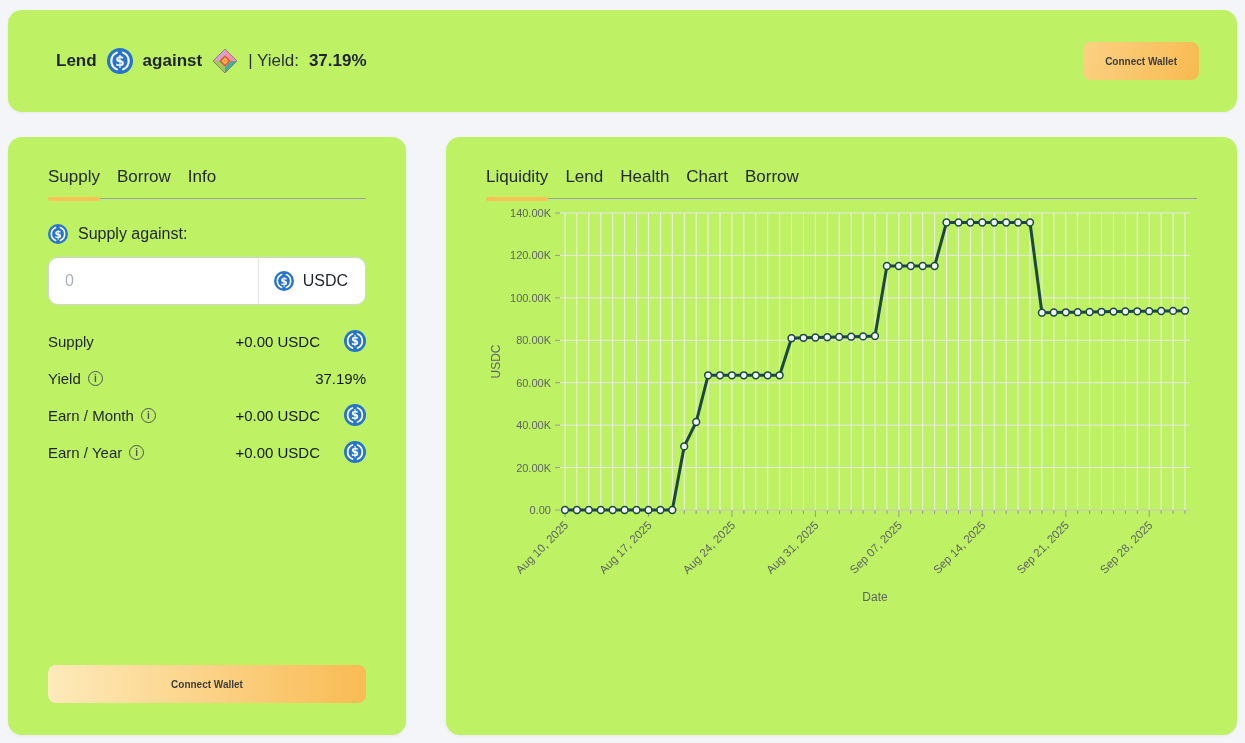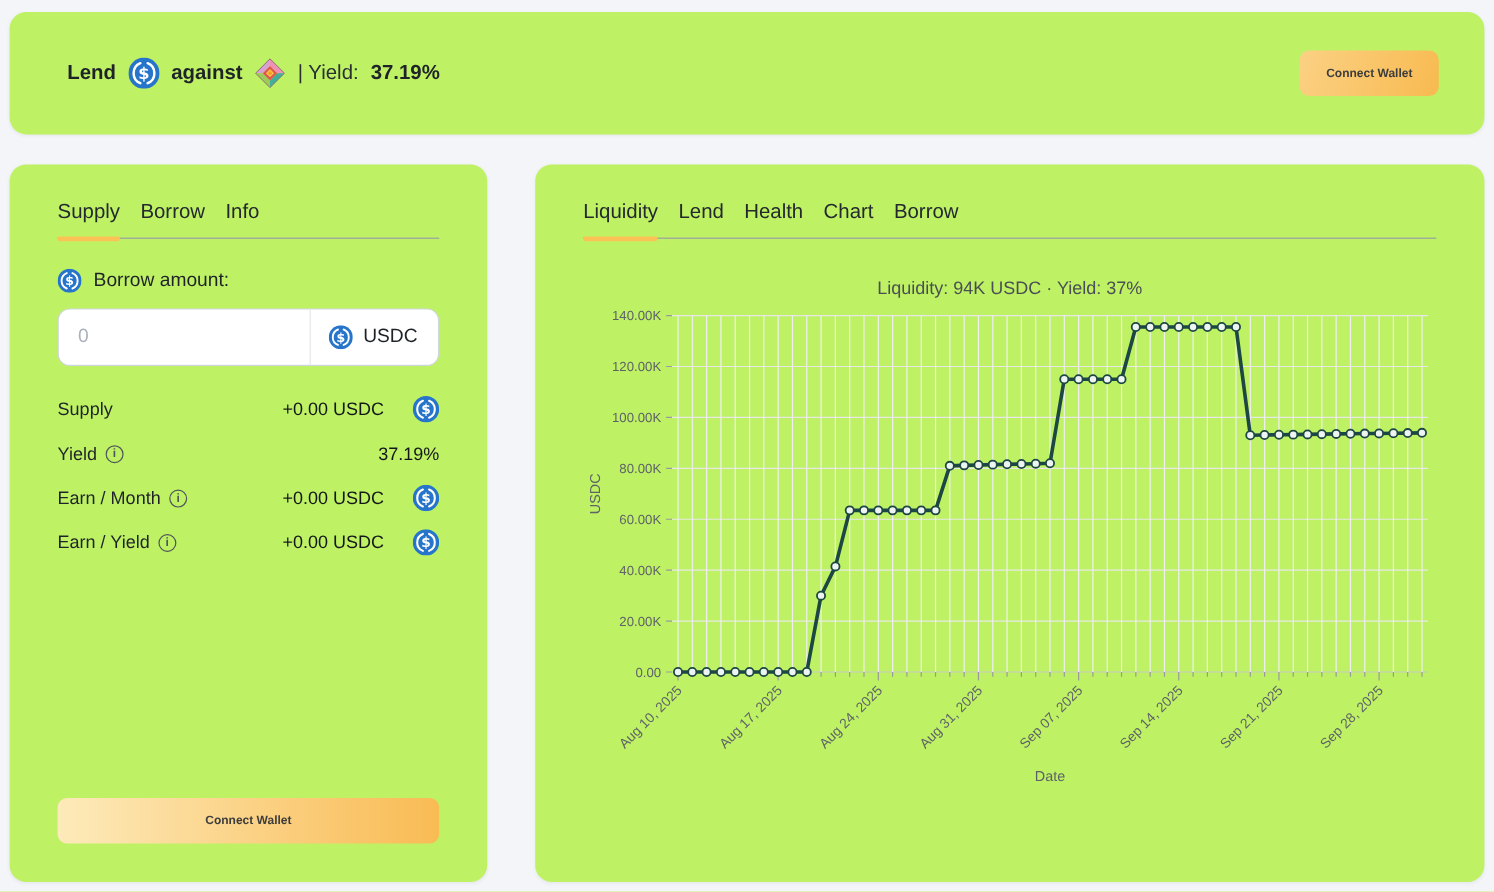--- a/index.html
+++ b/index.html
@@ -117,21 +117,21 @@
       <div class="tab">Info</div>
     </div>
 
   <div class="supply-amount-row">
     <span class="icon-20"><svg viewBox="0 0 24 24" width="20" height="20">
     <circle cx="12" cy="12" r="12" fill="#2775CA"></circle>
     <path d="M9.2 4.3 a8.3 8.3 0 0 0 0 15.4" stroke="#fff" stroke-width="1.9" fill="none" stroke-linecap="round"></path>
     <path d="M14.8 4.3 a8.3 8.3 0 0 1 0 15.4" stroke="#fff" stroke-width="1.9" fill="none" stroke-linecap="round"></path>
     <text x="12" y="16.4" text-anchor="middle" font-size="12.5" font-weight="bold" fill="#fff" font-family="DejaVu Sans, sans-serif">$</text>
         </svg></span>
-    <span>Borrow amount:</span>
+    <span>Supply against:</span>
   </div>
 
   <div class="input-group">
     <input type="text" placeholder="0" style="">
     <div class="currency-chip">
       <span class="icon-20"><svg viewBox="0 0 24 24" width="20" height="20">
     <circle cx="12" cy="12" r="12" fill="#2775CA"></circle>
     <path d="M9.2 4.3 a8.3 8.3 0 0 0 0 15.4" stroke="#fff" stroke-width="1.9" fill="none" stroke-linecap="round"></path>
     <path d="M14.8 4.3 a8.3 8.3 0 0 1 0 15.4" stroke="#fff" stroke-width="1.9" fill="none" stroke-linecap="round"></path>
     <text x="12" y="16.4" text-anchor="middle" font-size="12.5" font-weight="bold" fill="#fff" font-family="DejaVu Sans, sans-serif">$</text>
@@ -174,21 +174,21 @@
           <span class="icon-22"><svg viewBox="0 0 24 24" width="22" height="22">
     <circle cx="12" cy="12" r="12" fill="#2775CA"></circle>
     <path d="M9.2 4.3 a8.3 8.3 0 0 0 0 15.4" stroke="#fff" stroke-width="1.9" fill="none" stroke-linecap="round"></path>
     <path d="M14.8 4.3 a8.3 8.3 0 0 1 0 15.4" stroke="#fff" stroke-width="1.9" fill="none" stroke-linecap="round"></path>
     <text x="12" y="16.4" text-anchor="middle" font-size="12.5" font-weight="bold" fill="#fff" font-family="DejaVu Sans, sans-serif">$</text>
             </svg></span>
         </span>
       </div>
       <div class="stat-row">
         <span class="stat-label">
-          <span>Earn / Yield</span>
+          <span>Earn / Year</span>
           <span class="info-i">i</span>
         </span>
         <span class="stat-value">
           <span>+0.00 USDC</span>
           <span class="icon-22"><svg viewBox="0 0 24 24" width="22" height="22">
     <circle cx="12" cy="12" r="12" fill="#2775CA"></circle>
     <path d="M9.2 4.3 a8.3 8.3 0 0 0 0 15.4" stroke="#fff" stroke-width="1.9" fill="none" stroke-linecap="round"></path>
     <path d="M14.8 4.3 a8.3 8.3 0 0 1 0 15.4" stroke="#fff" stroke-width="1.9" fill="none" stroke-linecap="round"></path>
     <text x="12" y="16.4" text-anchor="middle" font-size="12.5" font-weight="bold" fill="#fff" font-family="DejaVu Sans, sans-serif">$</text>
             </svg></span>
@@ -200,21 +200,20 @@
 </div>
 
 <div class="card" id="market-card">
   <div class="tabs" id="market-tabs">
       <div class="tab active">Liquidity</div>
       <div class="tab">Lend</div>
       <div class="tab">Health</div>
       <div class="tab">Chart</div>
       <div class="tab">Borrow</div>
     </div>
-  <div id="chart-title">Liquidity: 94K USDC · Yield: 37%</div>
   <svg id="chart-svg" width="711" height="405" viewBox="0 0 711 405">
       <line x1="74" y1="307" x2="704" y2="307" stroke="#c7c7c7" stroke-width="1"></line>
       <line x1="69" y1="307" x2="74" y2="307" stroke="#9a9a9a" stroke-width="1"></line>
       <text class="ytick" x="65" y="311" text-anchor="end">0.00</text>
       <line x1="74" y1="264.57142857142856" x2="704" y2="264.57142857142856" stroke="#e7e7e7" stroke-width="1"></line>
       <line x1="69" y1="264.57142857142856" x2="74" y2="264.57142857142856" stroke="#9a9a9a" stroke-width="1"></line>
       <text class="ytick" x="65" y="268.57142857142856" text-anchor="end">20.00K</text>
       <line x1="74" y1="222.14285714285717" x2="704" y2="222.14285714285717" stroke="#e7e7e7" stroke-width="1"></line>
       <line x1="69" y1="222.14285714285717" x2="74" y2="222.14285714285717" stroke="#9a9a9a" stroke-width="1"></line>
       <text class="ytick" x="65" y="226.14285714285717" text-anchor="end">40.00K</text>

